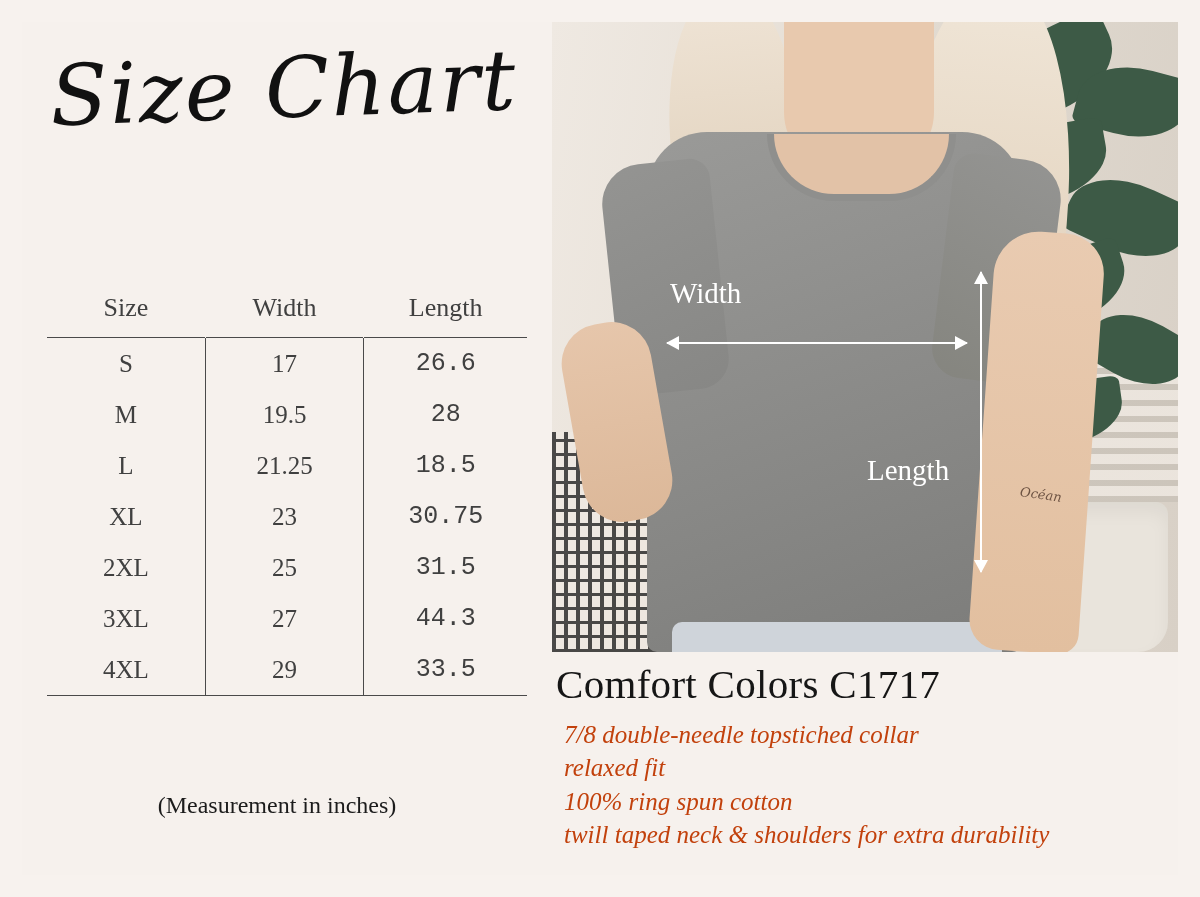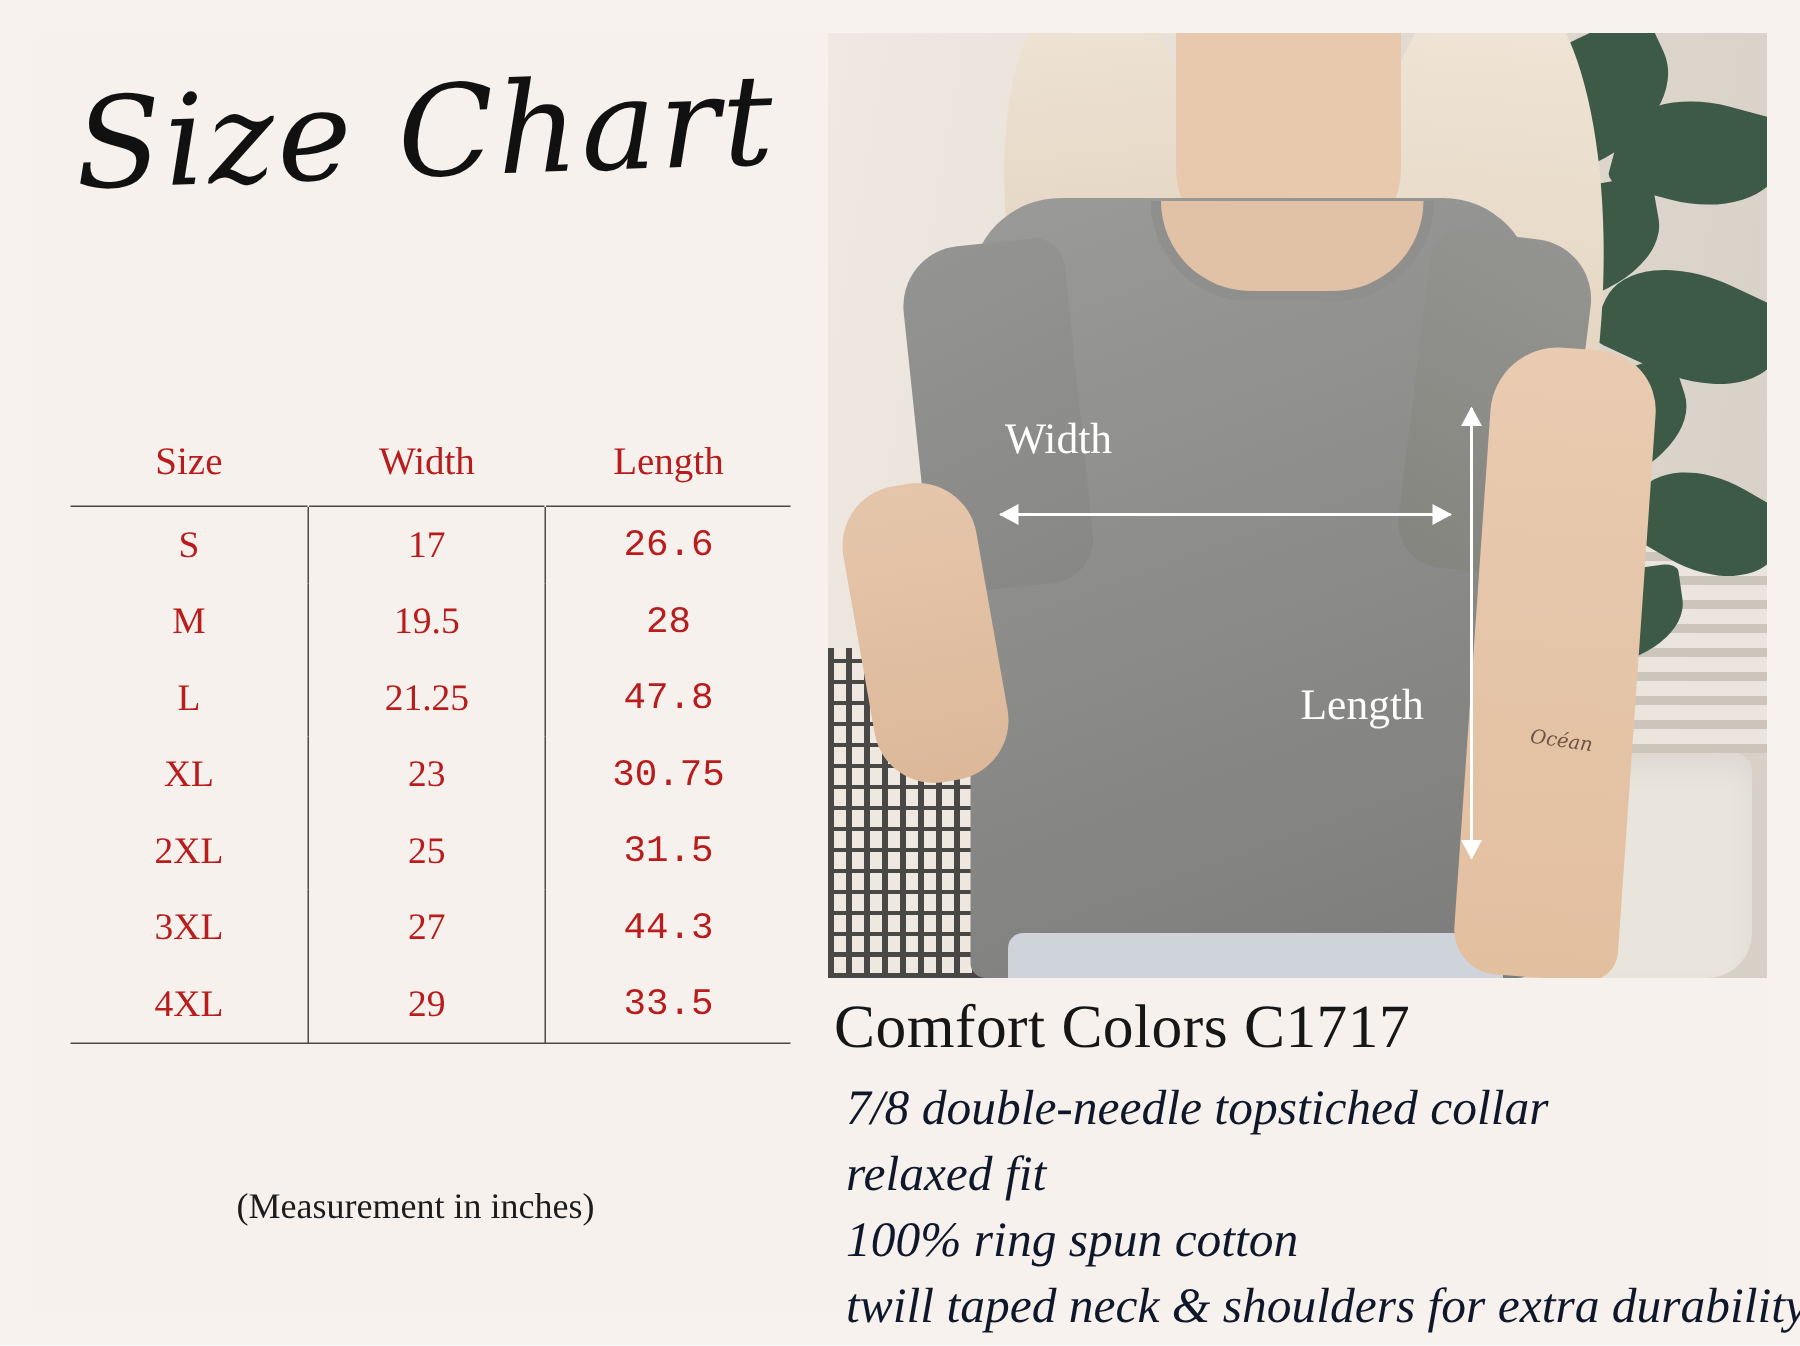--- a/index.html
+++ b/index.html
@@ -55,21 +55,21 @@
   .table-wrap {
     position: absolute;
     left: 25px;
     top: 265px;
     width: 480px;
   }
   table.size-table {
     width: 100%;
     border-collapse: collapse;
     font-size: 25px;
-    color: #b91c1c;
+    color: #404040;
   }
   table.size-table th {
     font-weight: normal;
     font-size: 26px;
     padding: 6px 0 14px 0;
     text-align: center;
   }
   table.size-table thead tr {
     border-bottom: 1.5px solid #4a4a4a;
   }
@@ -365,23 +365,23 @@
     padding-left: 4px;
     letter-spacing: 0.3px;
   }
   .feature-list {
     list-style: none;
     margin: 10px 0 0 0;
     padding: 0 0 0 12px;
   }
   .feature-list li {
     font-style: italic;
-    font-size: 33px;
+    font-size: 25px;
     line-height: 1.33;
-    color: #0f172a;
+    color: #c2410c;
     white-space: nowrap;
   }
 </style>
 </head>
 <body>
 
 <div class="page">
   <div class="inner">
 
     <div class="left">
@@ -403,21 +403,21 @@
               <td class="col-length">26.6</td>
             </tr>
             <tr>
               <td class="col-size">M</td>
               <td class="col-width">19.5</td>
               <td class="col-length">28</td>
             </tr>
             <tr>
               <td class="col-size">L</td>
               <td class="col-width">21.25</td>
-              <td class="col-length">47.8</td>
+              <td class="col-length">18.5</td>
             </tr>
             <tr>
               <td class="col-size">XL</td>
               <td class="col-width">23</td>
               <td class="col-length">30.75</td>
             </tr>
             <tr>
               <td class="col-size">2XL</td>
               <td class="col-width">25</td>
               <td class="col-length">31.5</td>

